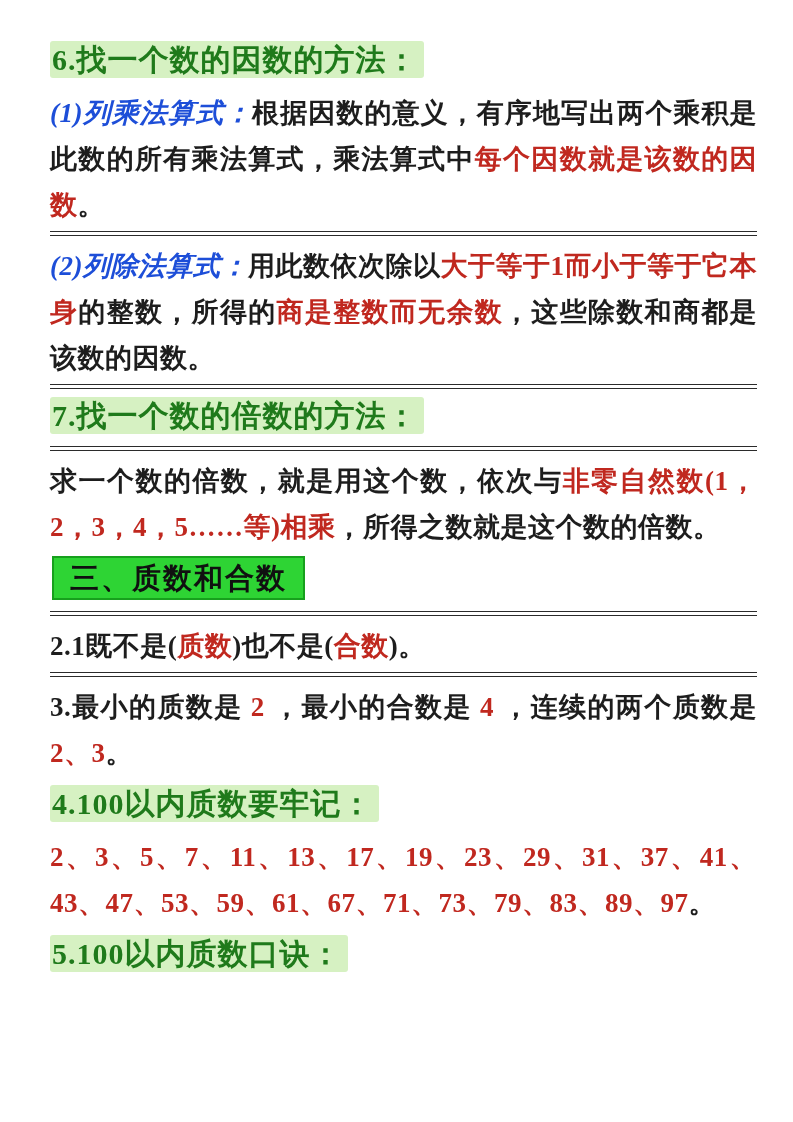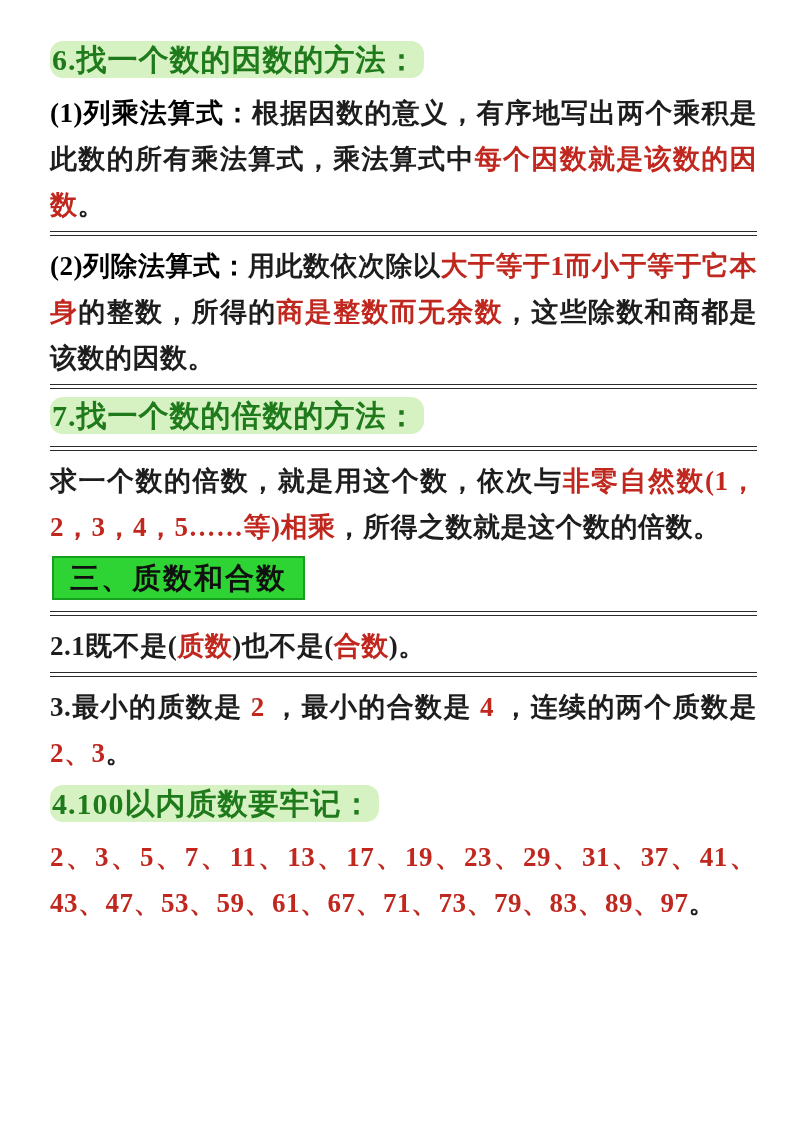--- a/index.html
+++ b/index.html
@@ -18,21 +18,21 @@
   .h-green {
     margin: 0 0 10px 0;
     font-size: 30px;
     line-height: 40px;
   }
   .h-green .hl {
     background: var(--green_glow);
     color: var(--green_text);
     font-weight: 800;
     padding: 2px 6px 2px 2px;
-    border-radius: 13px;
+    border-radius: 3px;
     letter-spacing: 1px;
   }
   
   .green-box {
     display: inline-block;
     background: var(--green_box);
     border: 2px solid var(--green_box_border);
     color: #101010;
     font-weight: 700;
     font-size: 29px;
@@ -43,21 +43,21 @@
   }
   .para, .line {
     font-size: 27px;
     line-height: 46px;
     text-align: justify;
     letter-spacing: 0.5px;
     margin: 0;
   }
   .para { margin-bottom: 2px; }
   .seg-plain { color: var(--body_text); font-weight: 600; }
-  .seg-label { color: #000000; font-weight: 800; }
+  .seg-label { color: #1d4ed8; font-weight: 800; font-style: italic; }
   .seg-red   { color: var(--red); font-weight: 700; }
   
   .sep {
     height: 3px;
     border-top: 1px solid #2b2b2b;
     border-bottom: 1px solid #2b2b2b;
     margin: 3px 0 7px 0;
   }
   .gap-s { height: 6px; }
 </style>
@@ -94,20 +94,21 @@
   <p class="para"><span class="seg-plain">3.最小的质数是 </span><span class="seg-red">2</span><span class="seg-plain"> ，最小的合数是 </span><span class="seg-red">4</span><span class="seg-plain"> ，连续的两个质数是</span><span class="seg-red">2、3</span><span class="seg-plain">。</span></p>
 
   <div class="gap-s"></div>
 
   <h2 class="h-green"><span class="hl">4.100以内质数要牢记：</span></h2>
 
   <p class="para"><span class="seg-red">2、3、5、7、11、13、17、19、23、29、31、37、41、43、47、53、59、61、67、71、73、79、83、89、97</span><span class="seg-plain">。</span></p>
 
   <div class="gap-s"></div>
 
+  <h2 class="h-green"><span class="hl">5.100以内质数口诀：</span></h2>
 
   
   
   
   
   
   
   
   
   

